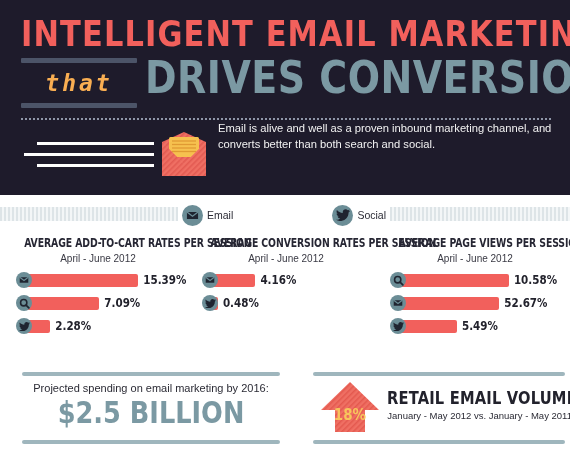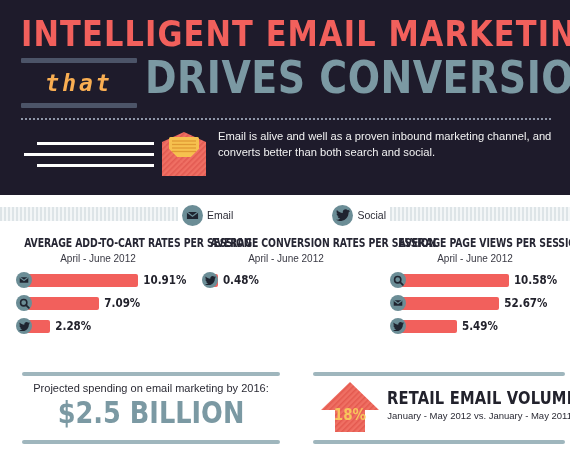--- a/index.html
+++ b/index.html
@@ -72,21 +72,21 @@
   .lines { position: absolute; left: 24px; top: 12px; width: 130px; height: 34px; }
   .lines i {
     position: absolute; display: block; height: 3px; background: #ffffff;
   }
   .lines i:nth-child(1) { left: 13px; top: 2px;  width: 117px; }
   .lines i:nth-child(2) { left: 0px;  top: 13px; width: 130px; }
   .lines i:nth-child(3) { left: 13px; top: 24px; width: 117px; }
 
   .envelope { position: absolute; left: 158px; top: 130px; width: 52px; height: 50px; }
   .intro-text {
-    position: absolute; left: 218px; top: 128px; width: 340px;
+    position: absolute; left: 218px; top: 120px; width: 340px;
     color: #f2f2f2; font-size: 11.2px; line-height: 16px;
   }
 
   
   .legend-strip {
     position: absolute; left: 0; top: 195px; width: 462px; height: 40px;
     background: #ffffff;
     text-align: center;
   }
   .stripe-band {
@@ -277,21 +277,21 @@
       <div class="ch-sub">April - June 2012</div>
       <div>
           <div class="bar-row">
             <span class="bar-ico">
               <svg width="10" height="10" viewBox="0 0 14 14">
                 <path d="M1 3.2h12v7.6H1z" fill="#1f2430"></path>
                 <path d="M1 3.2l6 4.6 6-4.6" fill="none" stroke="#6b8d96" stroke-width="1.6"></path>
               </svg>
             </span>
             <span class="bar-fill" style="width: 111.282px; background: rgb(242, 96, 92);"></span>
-            <span class="bar-val">10.91%</span>
+            <span class="bar-val">15.39%</span>
           </div>
           <div class="bar-row">
             <span class="bar-ico">
               <svg width="11" height="11" viewBox="0 0 14 14">
                 <circle cx="6" cy="6" r="4" fill="none" stroke="#1f2430" stroke-width="2"></circle>
                 <line x1="9" y1="9" x2="12.5" y2="12.5" stroke="#1f2430" stroke-width="2.2" stroke-linecap="round"></line>
               </svg>
             </span>
             <span class="bar-fill" style="width: 72.318px; background: rgb(242, 96, 92);"></span>
             <span class="bar-val">7.09%</span>
@@ -305,20 +305,30 @@
             <span class="bar-fill" style="width: 23.256px; background: rgb(242, 96, 92);"></span>
             <span class="bar-val">2.28%</span>
           </div>
         </div>
     </div>
 
     <div class="chart-col c2">
       <div class="ch-title">AVERAGE CONVERSION RATES PER SESSION</div>
       <div class="ch-sub">April - June 2012</div>
       <div>
+          <div class="bar-row">
+            <span class="bar-ico">
+              <svg width="10" height="10" viewBox="0 0 14 14">
+                <path d="M1 3.2h12v7.6H1z" fill="#1f2430"></path>
+                <path d="M1 3.2l6 4.6 6-4.6" fill="none" stroke="#6b8d96" stroke-width="1.6"></path>
+              </svg>
+            </span>
+            <span class="bar-fill" style="width: 42.432px; background: rgb(242, 96, 92);"></span>
+            <span class="bar-val">4.16%</span>
+          </div>
           <div class="bar-row">
             <span class="bar-ico">
               <svg width="11" height="9" viewBox="0 0 16 13">
                 <path d="M16 1.6c-.6.26-1.2.43-1.9.5.7-.4 1.2-1.05 1.45-1.8-.64.38-1.35.65-2.1.8C12.82.42 11.96 0 11 0 9.16 0 7.68 1.5 7.68 3.33c0 .26.03.52.08.76C5 3.96 2.66 2.7 1.1.77.8 1.28.64 1.86.64 2.5c0 1.15.58 2.17 1.48 2.77-.55-.02-1.06-.17-1.5-.42v.04c0 1.61 1.14 2.96 2.66 3.26-.28.08-.57.12-.88.12-.21 0-.42-.02-.62-.06.42 1.32 1.65 2.28 3.1 2.3-1.14.9-2.57 1.43-4.13 1.43-.27 0-.53-.01-.79-.05C1.46 12.9 3.2 13.4 5.03 13.4c6.04 0 9.34-5 9.34-9.34l-.01-.42c.64-.46 1.2-1.04 1.64-1.7z" fill="#1f2430"></path>
               </svg>
             </span>
             <span class="bar-fill" style="width: 4.896px; background: rgb(242, 96, 92);"></span>
             <span class="bar-val">0.48%</span>
           </div>
         </div>

